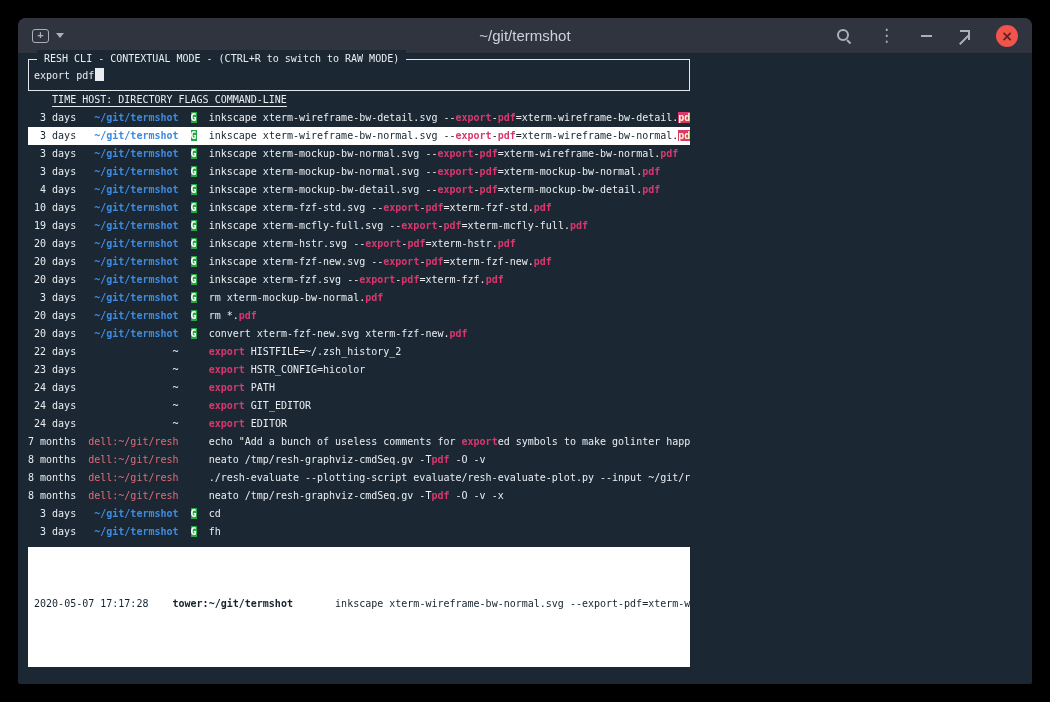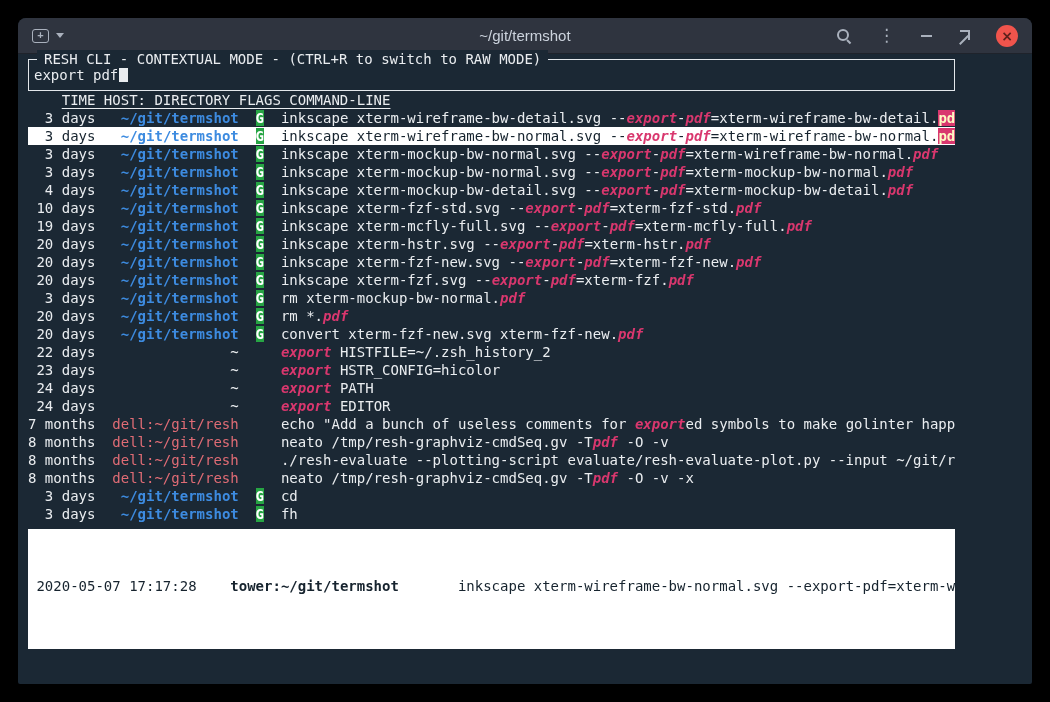--- a/index.html
+++ b/index.html
@@ -59,21 +59,21 @@
   }
   .btn-close {
     width: 22px; height: 22px; border-radius: 50%; background: var(--closebg);
     border: none; display: flex; align-items: center; justify-content: center;
     color: #5d211c; font-size: 14px; font-weight: bold; line-height: 1; cursor: pointer;
     font-family: "DejaVu Sans", sans-serif; padding: 0;
   }
   
   .terminal {
     height: 630px; padding: 2px 10px 12px 10px; color: var(--fg);
-    font-size: 14px; line-height: 18px;
+    font-size: 10px; line-height: 18px;
   }
   .search-box {
     position: relative; border: 1px solid #e3e7eb; width: 110ch;
     margin-top: 3px; padding: 6px 0 6px 5px;
   }
   .box-title {
     position: absolute; top: -10px; left: 8px; background: var(--bg);
     padding: 0 7px; white-space: pre;
   }
   .query-line { white-space: pre; height: 18px; }
@@ -81,21 +81,21 @@
     display: inline-block; width: 8.5px; height: 15px; background: var(--fg);
     vertical-align: -2px; margin-left: 1px;
   }
   .col-header { white-space: pre; height: 18px; }
   .uline { text-decoration: underline; text-underline-offset: 3px; }
   .trow { white-space: pre; height: 18px; width: 110ch; }
   .trow.sel { background: var(--selbg); color: var(--selfg); }
   .host-git { color: var(--blue); font-weight: bold; }
   .host-remote { color: var(--red); }
   .flag { background: var(--green); color: #fff; font-weight: bold; }
-  .m { color: var(--pink); font-weight: bold; font-style: italic; }
+  .m { color: var(--pink); font-weight: bold; }
   .mi { background: var(--pink); color: #fef9c3; font-weight: bold; }
   .status {
     margin-top: 6px; background: var(--selbg); color: var(--selfg);
     width: 110ch; white-space: pre;
   }
   .sline { height: 18px; margin-top: 12px; }
   .b { font-weight: bold; }
 </style>
 </head>
 <body>
@@ -148,20 +148,21 @@
         <div class="trow"><span> 19 days  </span><span> </span><span class="host-git">~/git/termshot</span><span>  </span><span class="flag">G</span><span>  </span><span>inkscape xterm-mcfly-full.svg --</span><span class="m">export</span><span>-</span><span class="m">pdf</span><span>=xterm-mcfly-full.</span><span class="m">pdf</span></div>
         <div class="trow"><span> 20 days  </span><span> </span><span class="host-git">~/git/termshot</span><span>  </span><span class="flag">G</span><span>  </span><span>inkscape xterm-hstr.svg --</span><span class="m">export</span><span>-</span><span class="m">pdf</span><span>=xterm-hstr.</span><span class="m">pdf</span></div>
         <div class="trow"><span> 20 days  </span><span> </span><span class="host-git">~/git/termshot</span><span>  </span><span class="flag">G</span><span>  </span><span>inkscape xterm-fzf-new.svg --</span><span class="m">export</span><span>-</span><span class="m">pdf</span><span>=xterm-fzf-new.</span><span class="m">pdf</span></div>
         <div class="trow"><span> 20 days  </span><span> </span><span class="host-git">~/git/termshot</span><span>  </span><span class="flag">G</span><span>  </span><span>inkscape xterm-fzf.svg --</span><span class="m">export</span><span>-</span><span class="m">pdf</span><span>=xterm-fzf.</span><span class="m">pdf</span></div>
         <div class="trow"><span>  3 days  </span><span> </span><span class="host-git">~/git/termshot</span><span>  </span><span class="flag">G</span><span>  </span><span>rm xterm-mockup-bw-normal.</span><span class="m">pdf</span></div>
         <div class="trow"><span> 20 days  </span><span> </span><span class="host-git">~/git/termshot</span><span>  </span><span class="flag">G</span><span>  </span><span>rm *.</span><span class="m">pdf</span></div>
         <div class="trow"><span> 20 days  </span><span> </span><span class="host-git">~/git/termshot</span><span>  </span><span class="flag">G</span><span>  </span><span>convert xterm-fzf-new.svg xterm-fzf-new.</span><span class="m">pdf</span></div>
         <div class="trow"><span> 22 days  </span><span>              </span><span class="host-home">~</span><span>  </span><span> </span><span>  </span><span class="m">export</span><span> HISTFILE=~/.zsh_history_2</span></div>
         <div class="trow"><span> 23 days  </span><span>              </span><span class="host-home">~</span><span>  </span><span> </span><span>  </span><span class="m">export</span><span> HSTR_CONFIG=hicolor</span></div>
         <div class="trow"><span> 24 days  </span><span>              </span><span class="host-home">~</span><span>  </span><span> </span><span>  </span><span class="m">export</span><span> PATH</span></div>
+        <div class="trow"><span> 24 days  </span><span>              </span><span class="host-home">~</span><span>  </span><span> </span><span>  </span><span class="m">export</span><span> GIT_EDITOR</span></div>
         <div class="trow"><span> 24 days  </span><span>              </span><span class="host-home">~</span><span>  </span><span> </span><span>  </span><span class="m">export</span><span> EDITOR</span></div>
         <div class="trow"><span>7 months  </span><span class="host-remote">dell:~/git/resh</span><span>  </span><span> </span><span>  </span><span>echo "Add a bunch of useless comments for </span><span class="m">export</span><span>ed symbols to make golinter happ</span></div>
         <div class="trow"><span>8 months  </span><span class="host-remote">dell:~/git/resh</span><span>  </span><span> </span><span>  </span><span>neato /tmp/resh-graphviz-cmdSeq.gv -T</span><span class="m">pdf</span><span> -O -v</span></div>
         <div class="trow"><span>8 months  </span><span class="host-remote">dell:~/git/resh</span><span>  </span><span> </span><span>  </span><span>./resh-evaluate --plotting-script evaluate/resh-evaluate-plot.py --input ~/git/r</span></div>
         <div class="trow"><span>8 months  </span><span class="host-remote">dell:~/git/resh</span><span>  </span><span> </span><span>  </span><span>neato /tmp/resh-graphviz-cmdSeq.gv -T</span><span class="m">pdf</span><span> -O -v -x</span></div>
         <div class="trow"><span>  3 days  </span><span> </span><span class="host-git">~/git/termshot</span><span>  </span><span class="flag">G</span><span>  </span><span>cd</span></div>
         <div class="trow"><span>  3 days  </span><span> </span><span class="host-git">~/git/termshot</span><span>  </span><span class="flag">G</span><span>  </span><span>fh</span></div>
       </div>
 
     <div class="status">

